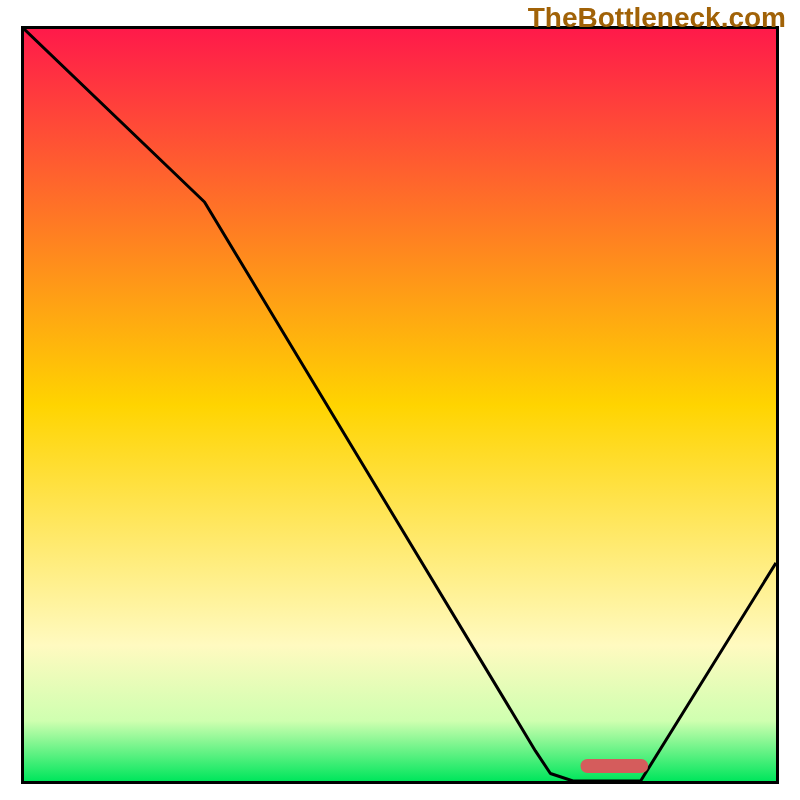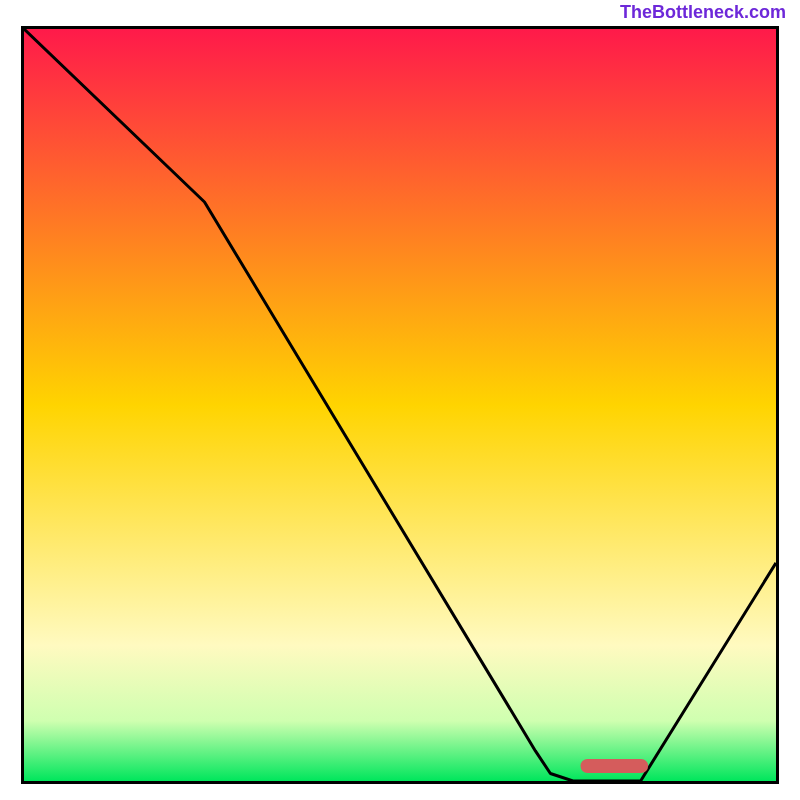--- a/index.html
+++ b/index.html
@@ -12,23 +12,23 @@
   }
   .container {
     position: relative;
     width: 800px;
     height: 800px;
   }
   .watermark {
     position: absolute;
     top: 2px;
     right: 14px;
-    font-size: 18px;
+    font-size: 28px;
     font-weight: bold;
-    color: #6d28d9;
+    color: #a16207;
     z-index: 10;
   }
   .plot-area {
     position: absolute;
     left: 21px;
     top: 26px;
     width: 758px;
     height: 758px;
     border: 3px solid #000;
     box-sizing: border-box;

